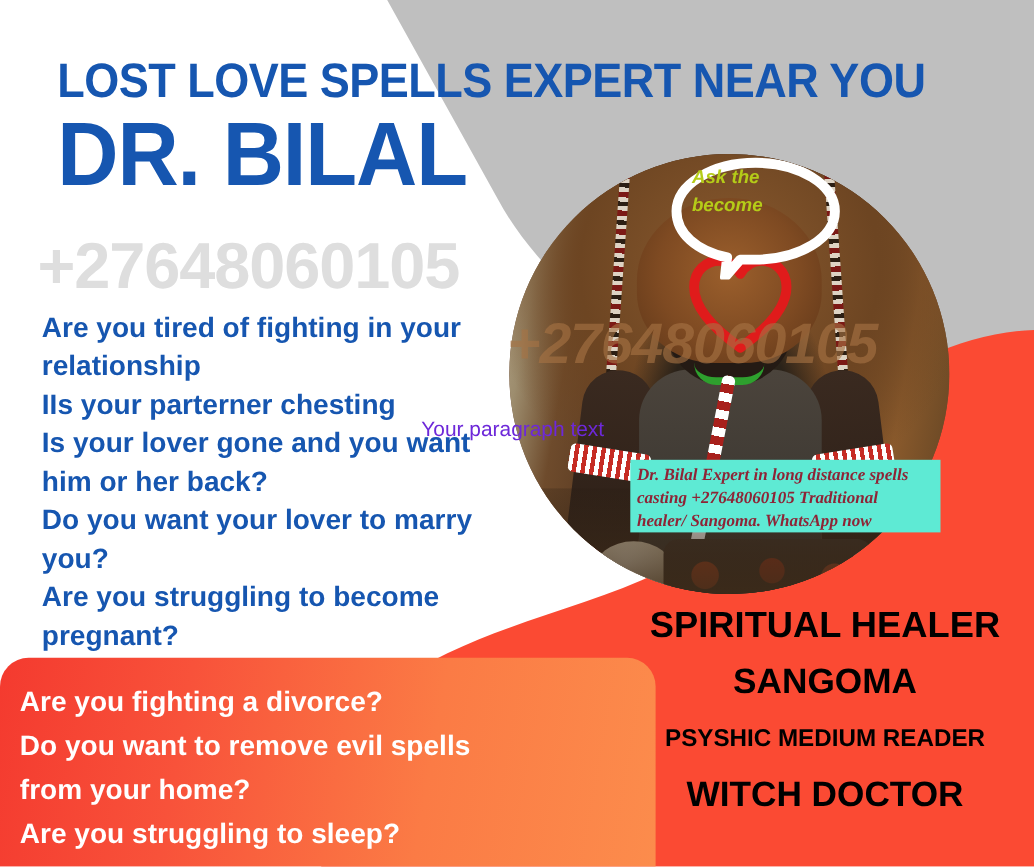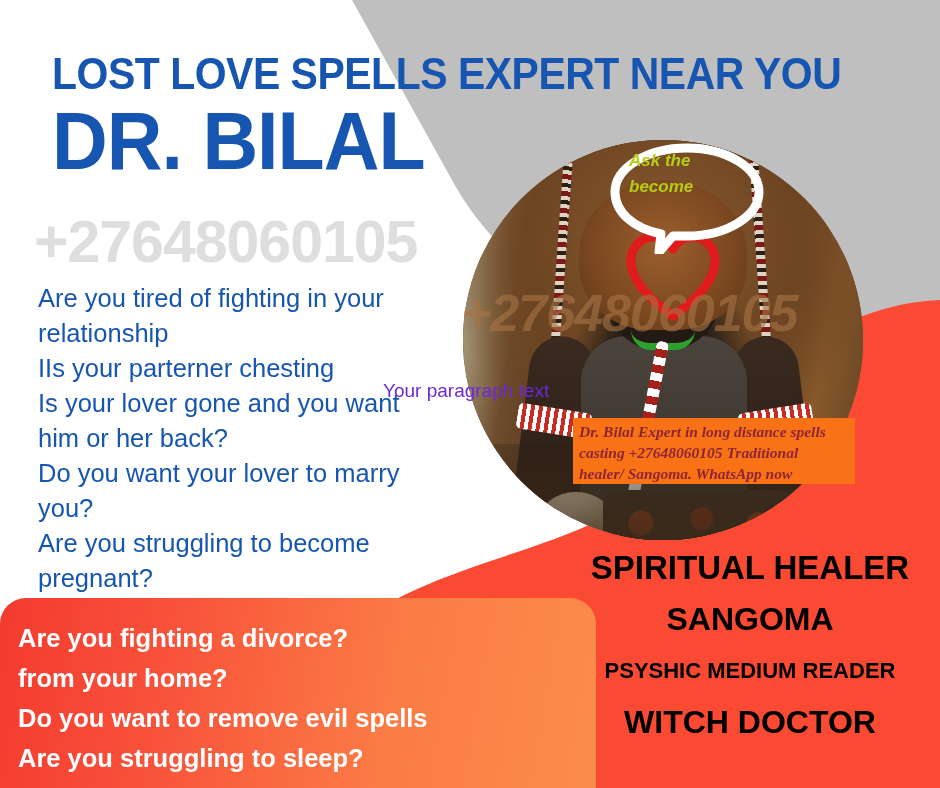--- a/index.html
+++ b/index.html
@@ -66,21 +66,21 @@
     line-height:1;
   }
 
   
   .blue-list{
     position:absolute;
     left:38px;top:281px;
     width:425px;
     z-index:6;
     font-family:"Liberation Sans", sans-serif;
-    font-weight:normal;
+    font-weight:bold;
     font-size:25.5px;
     line-height:35px;
     color:#1656b0;
   }
   .blue-list p{margin:0;}
 
   
   .para-text{
     position:absolute;
     left:383px;top:380px;
@@ -197,21 +197,21 @@
     position:absolute;left:461px;top:287px;z-index:5;
     font-family:"Liberation Sans", sans-serif;
     font-weight:bold;font-style:italic;font-size:52px;
     color:rgba(166,114,68,0.62);
     letter-spacing:-1px;white-space:nowrap;line-height:1;
   }
 
   
   .caption-box{
     position:absolute;left:573px;top:418px;width:282px;height:66px;
-    background:#f97316;z-index:6;overflow:hidden;
+    background:#5eead4;z-index:6;overflow:hidden;
     padding:3px 0 0 6px;
   }
   .caption-box p{
     margin:0;
     font-family:"Liberation Serif", serif;
     font-weight:bold;font-style:italic;font-size:15.5px;line-height:21px;
     color:#8e2436;white-space:nowrap;
   }
 
   
@@ -311,22 +311,22 @@
   <div class="para-text">Your paragraph text</div>
 
   <div class="caption-box">
     <p>Dr. Bilal Expert in long distance spells</p>
     <p>casting +27648060105 Traditional</p>
     <p>healer/ Sangoma. WhatsApp now</p>
   </div>
 
   <div class="orange-card">
     <p>Are you fighting a divorce?</p>
+    <p>Do you want to remove evil spells</p>
     <p>from your home?</p>
-    <p>Do you want to remove evil spells</p>
     <p>Are you struggling to sleep?</p>
   </div>
 
   <div class="services">
     <div class="svc1">SPIRITUAL HEALER</div>
     <div class="svc2">SANGOMA</div>
     <div class="svc3">PSYSHIC MEDIUM READER</div>
     <div class="svc4">WITCH DOCTOR</div>
   </div>
 

